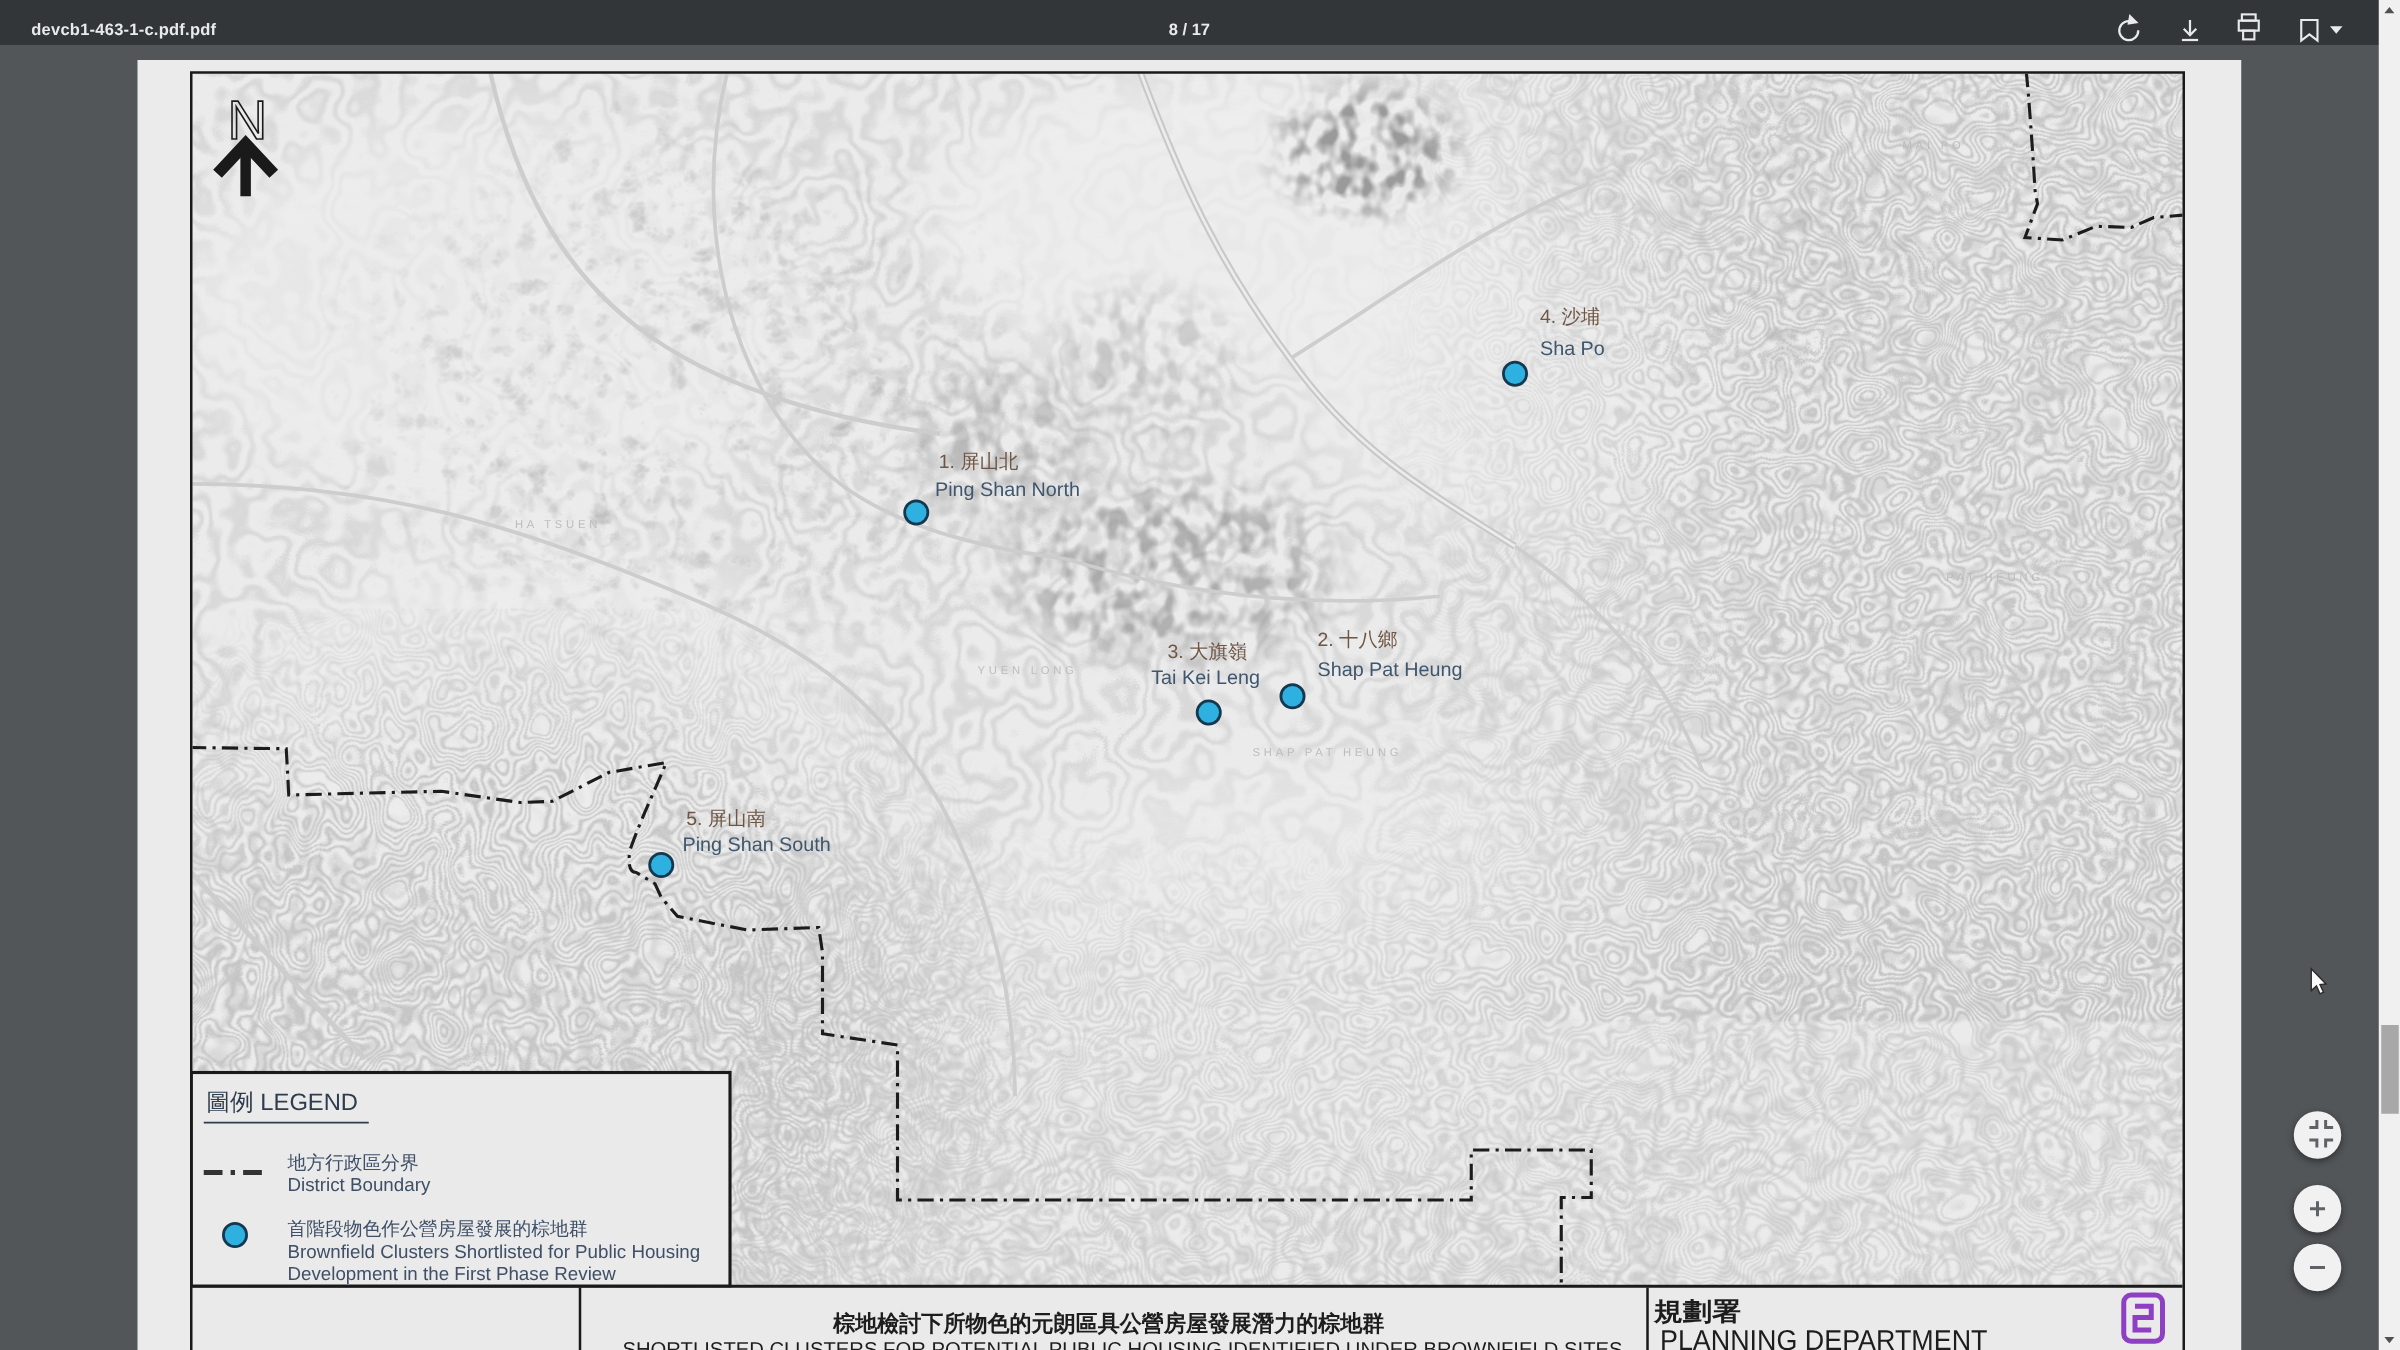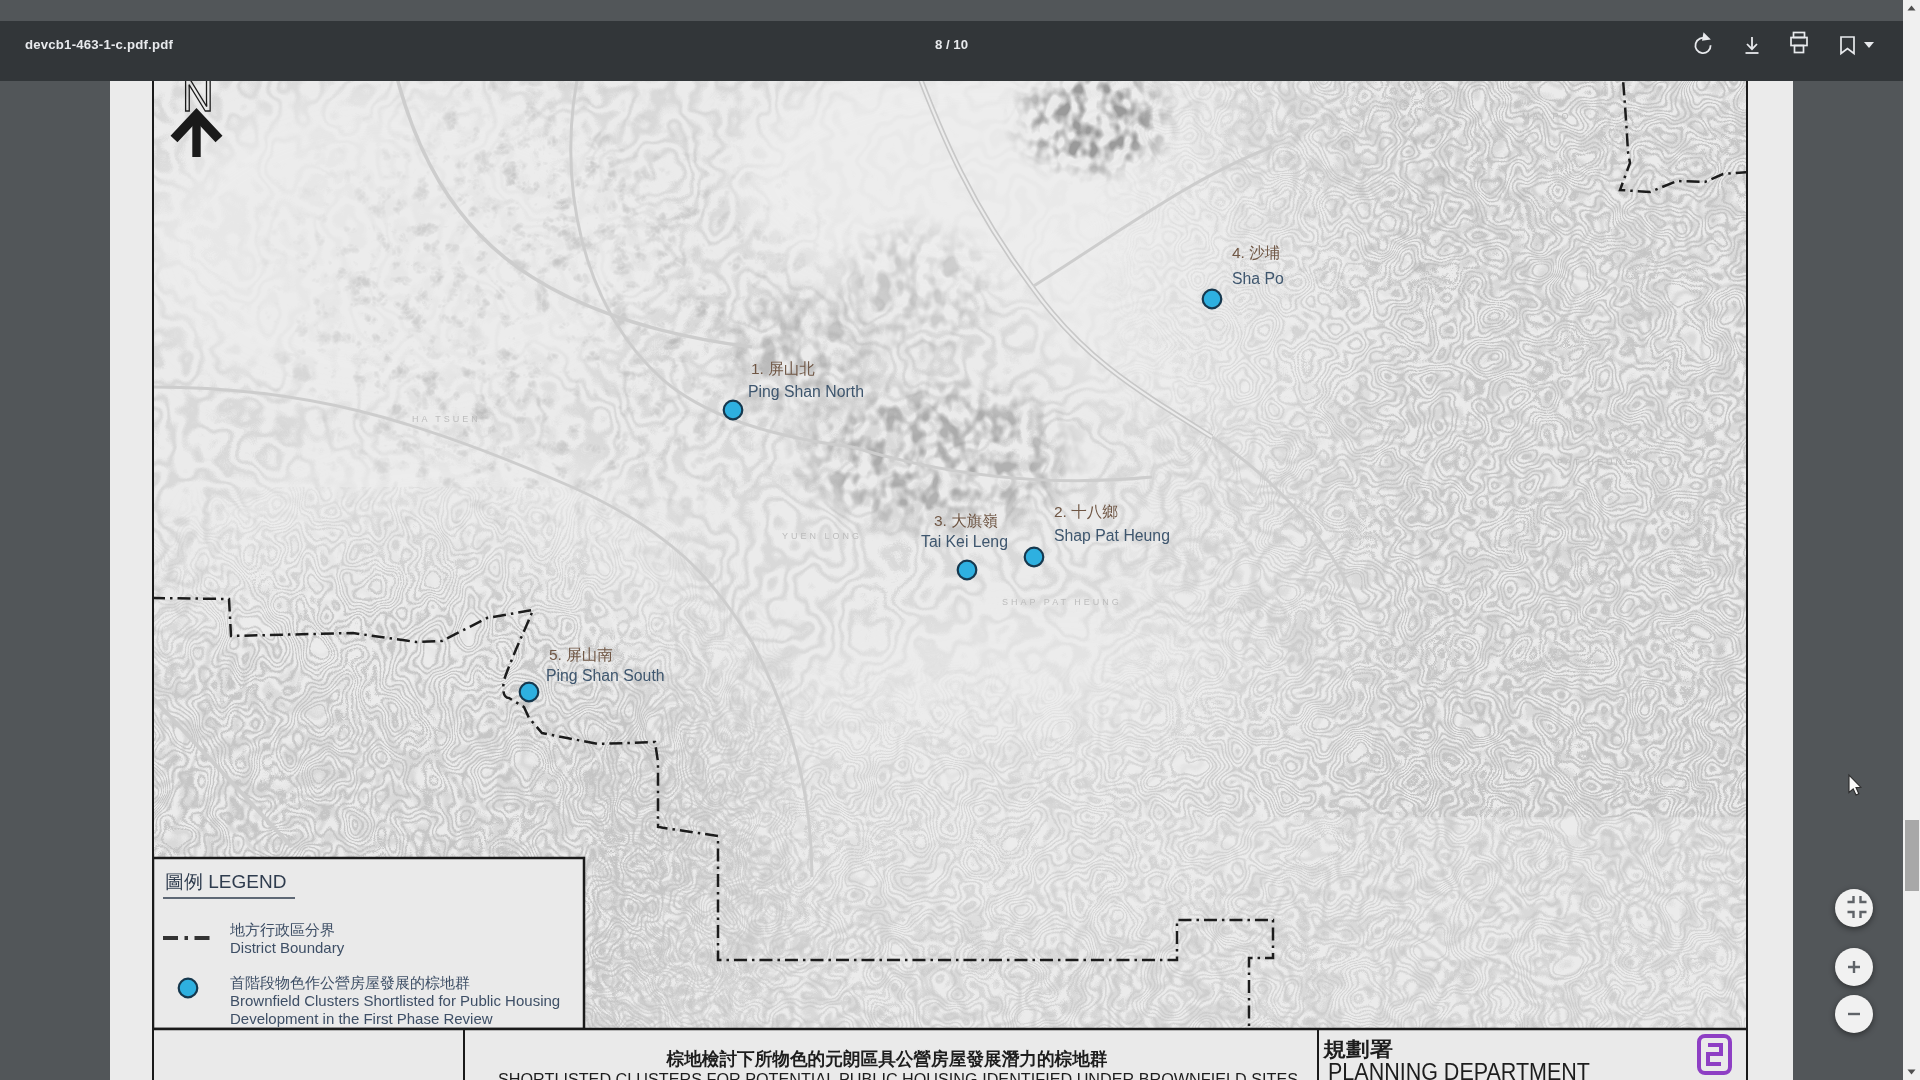--- a/index.html
+++ b/index.html
@@ -1,32 +1,32 @@
 <!DOCTYPE html>
 <html><head>
 <meta charset="utf-8">
 <style>
   html,body{margin:0;padding:0;width:1920px;height:1080px;overflow:hidden;background:#525659;
     font-family:"Liberation Sans",sans-serif;}
-  #toolbar{position:absolute;left:0;top:0;width:1920px;height:60px;background:#323639;z-index:30;margin-top:21px;}
+  #toolbar{position:absolute;left:0;top:0;width:1920px;height:36px;background:#323639;z-index:30;}
   #fname{position:absolute;left:25px;top:16px;color:#e8eaed;font-size:13.2px;font-weight:bold;letter-spacing:0.2px;}
   #pageno{position:absolute;left:0;top:16px;width:1903px;text-align:center;color:#e8eaed;font-size:13.2px;font-weight:bold;}
   #page{position:absolute;left:110px;top:48px;width:1683px;height:1032px;background:#ebebeb;}
   #mapsvg{position:absolute;left:152px;top:57px;z-index:5;}
   .btn{position:absolute;width:38px;height:38px;border-radius:50%;background:#f1f1f1;
     box-shadow:0 2px 6px rgba(0,0,0,0.45);z-index:40;}
   #scrollbar{position:absolute;left:1903px;top:0;width:17px;height:1080px;background:#f0f0f0;z-index:50;}
   #sthumb{position:absolute;left:1905px;top:820px;width:14px;height:71px;background:#a8a8a8;z-index:51;}
 </style>
 </head>
 <body>
 <div id="page"></div>
 <div id="toolbar">
  <div id="fname">devcb1-463-1-c.pdf.pdf</div>
- <div id="pageno">8 / 10</div>
+ <div id="pageno">8 / 17</div>
  <svg width="1920" height="48" style="position:absolute;left:0;top:0">
   <g stroke="#e8eaed" stroke-width="1.8" fill="none">
     <path d="M 1706.2 17.6 A 7.6 7.6 0 1 0 1710.6 24.2"></path>
   </g>
   <path d="M 1703.5 11.2 L 1710.8 18.4 L 1702 19.8 Z" fill="#e8eaed"></path>
   <g stroke="#e8eaed" stroke-width="1.8" fill="none">
     <path d="M 1752 16 L 1752 27"></path>
     <path d="M 1747 23 L 1752 28.2 L 1757 23"></path>
     <path d="M 1745.5 32 L 1758.5 32"></path>
   </g>

